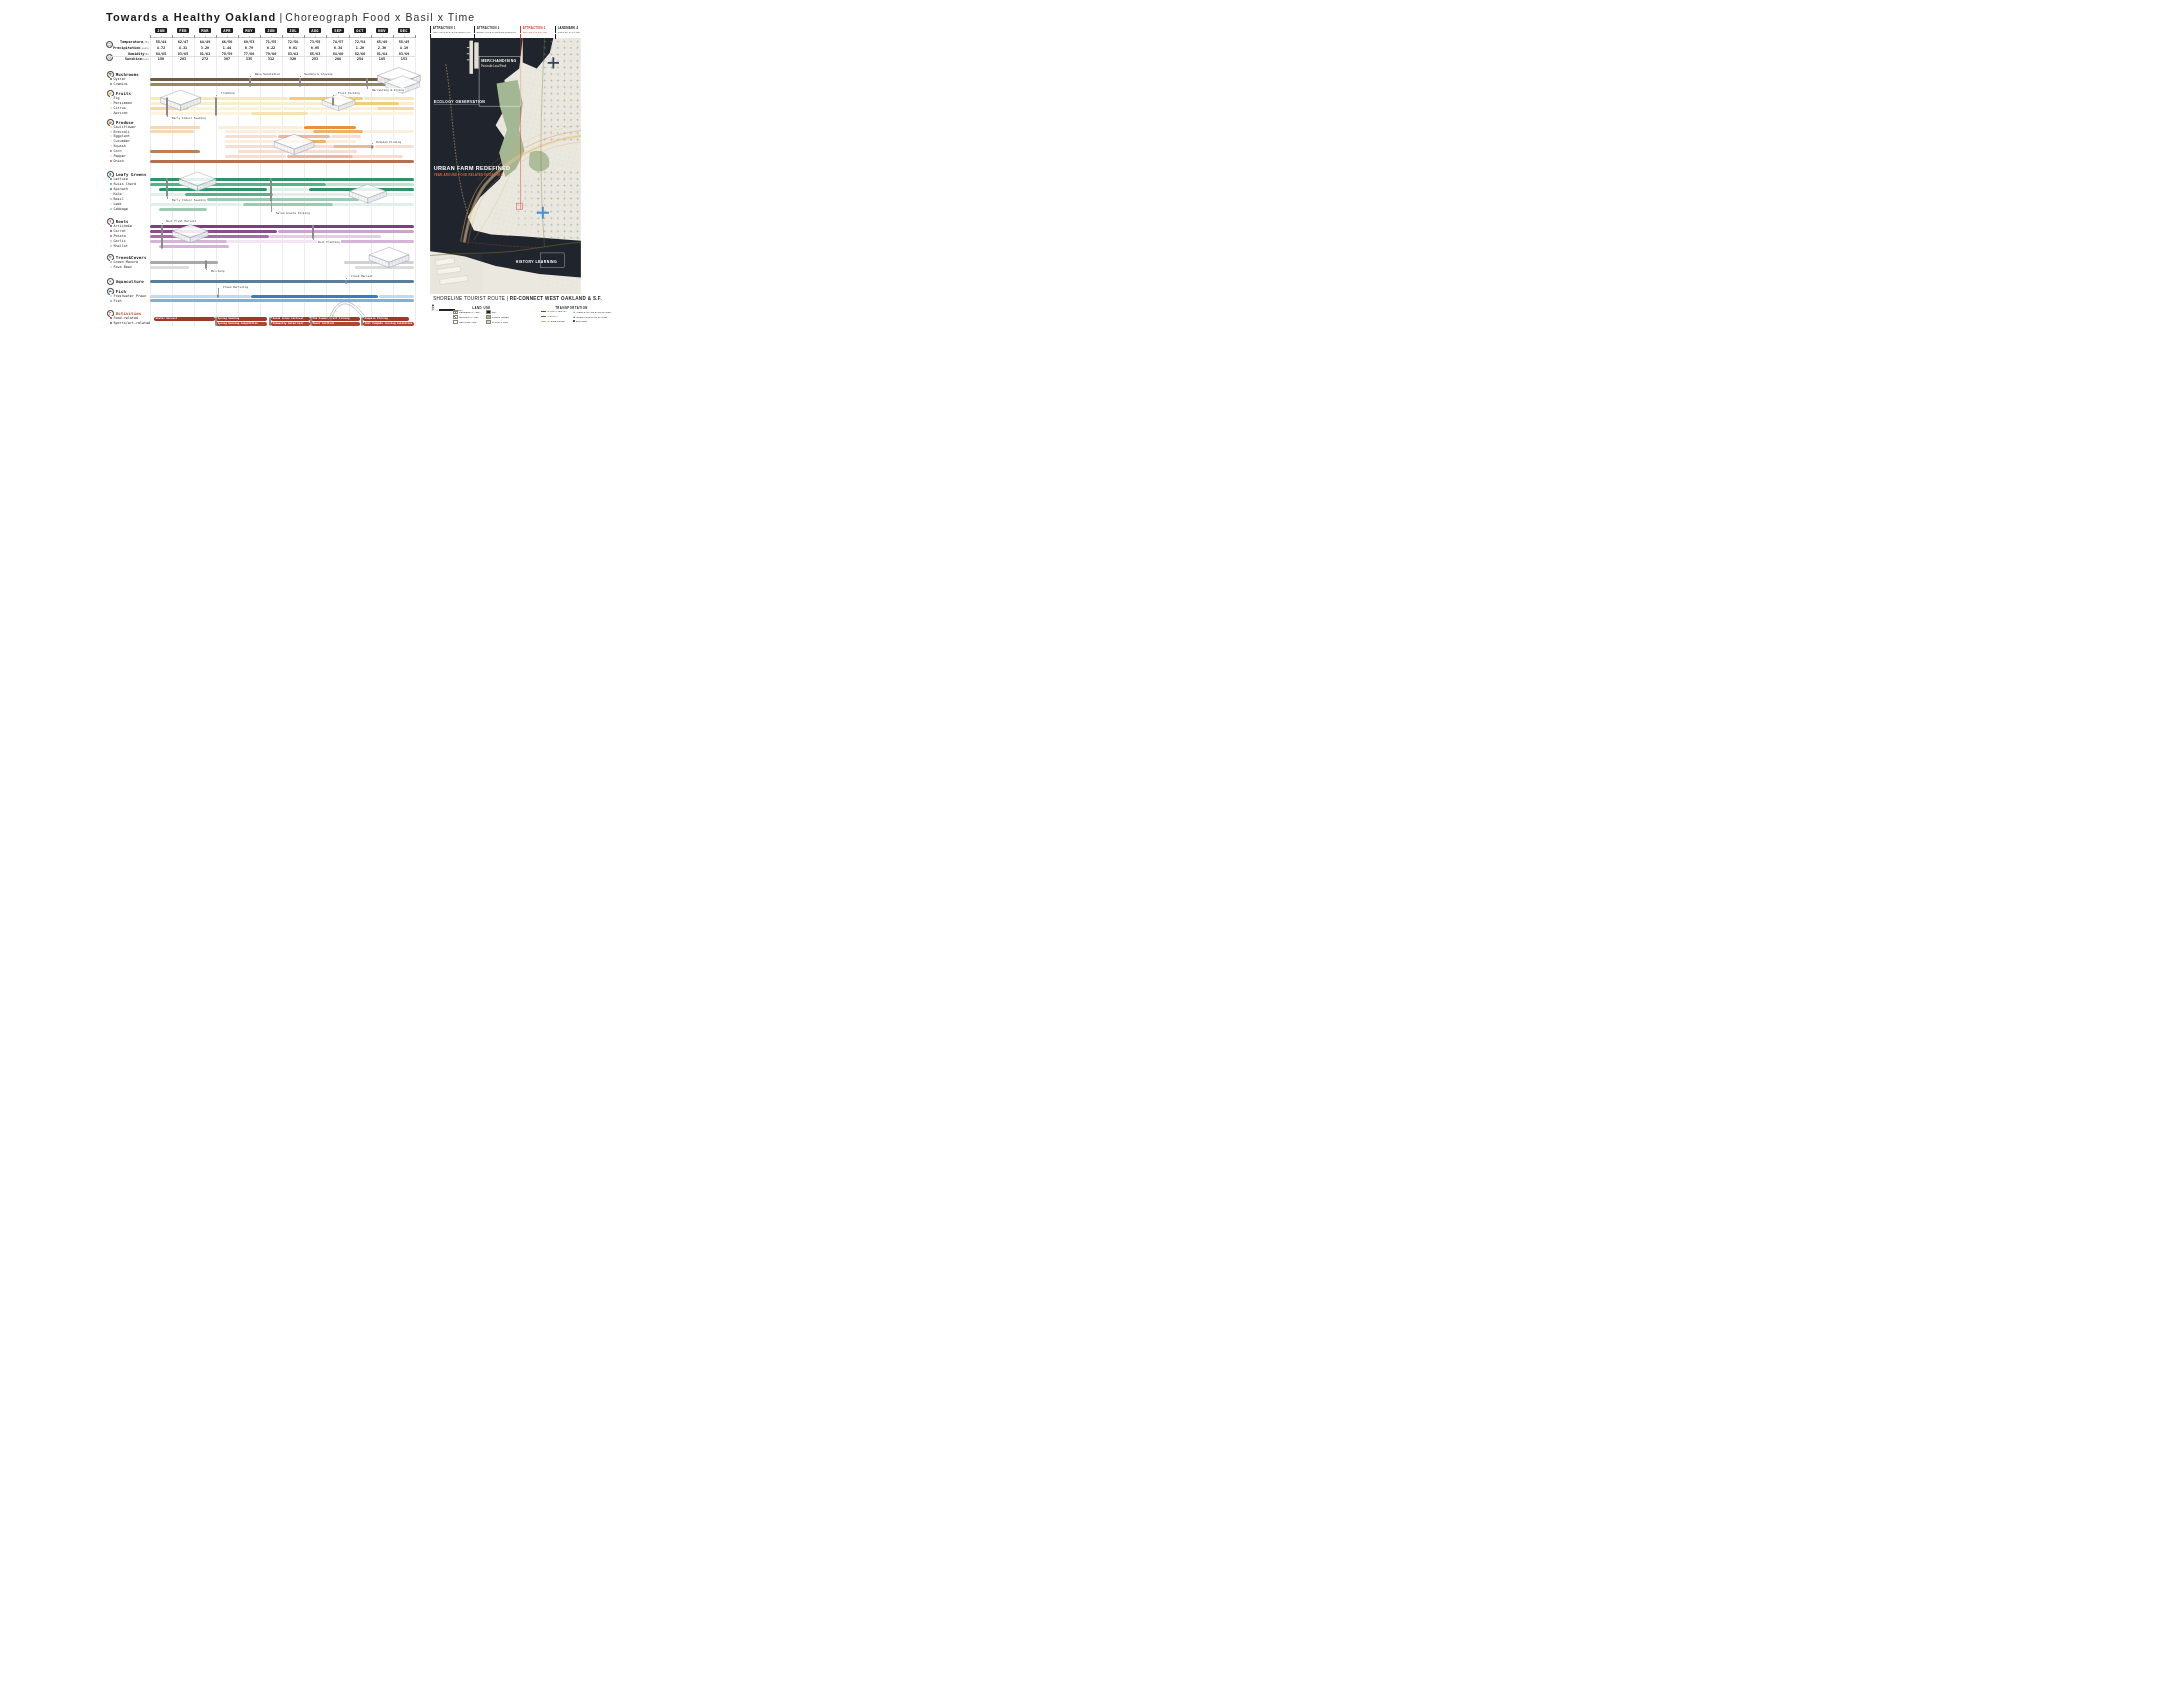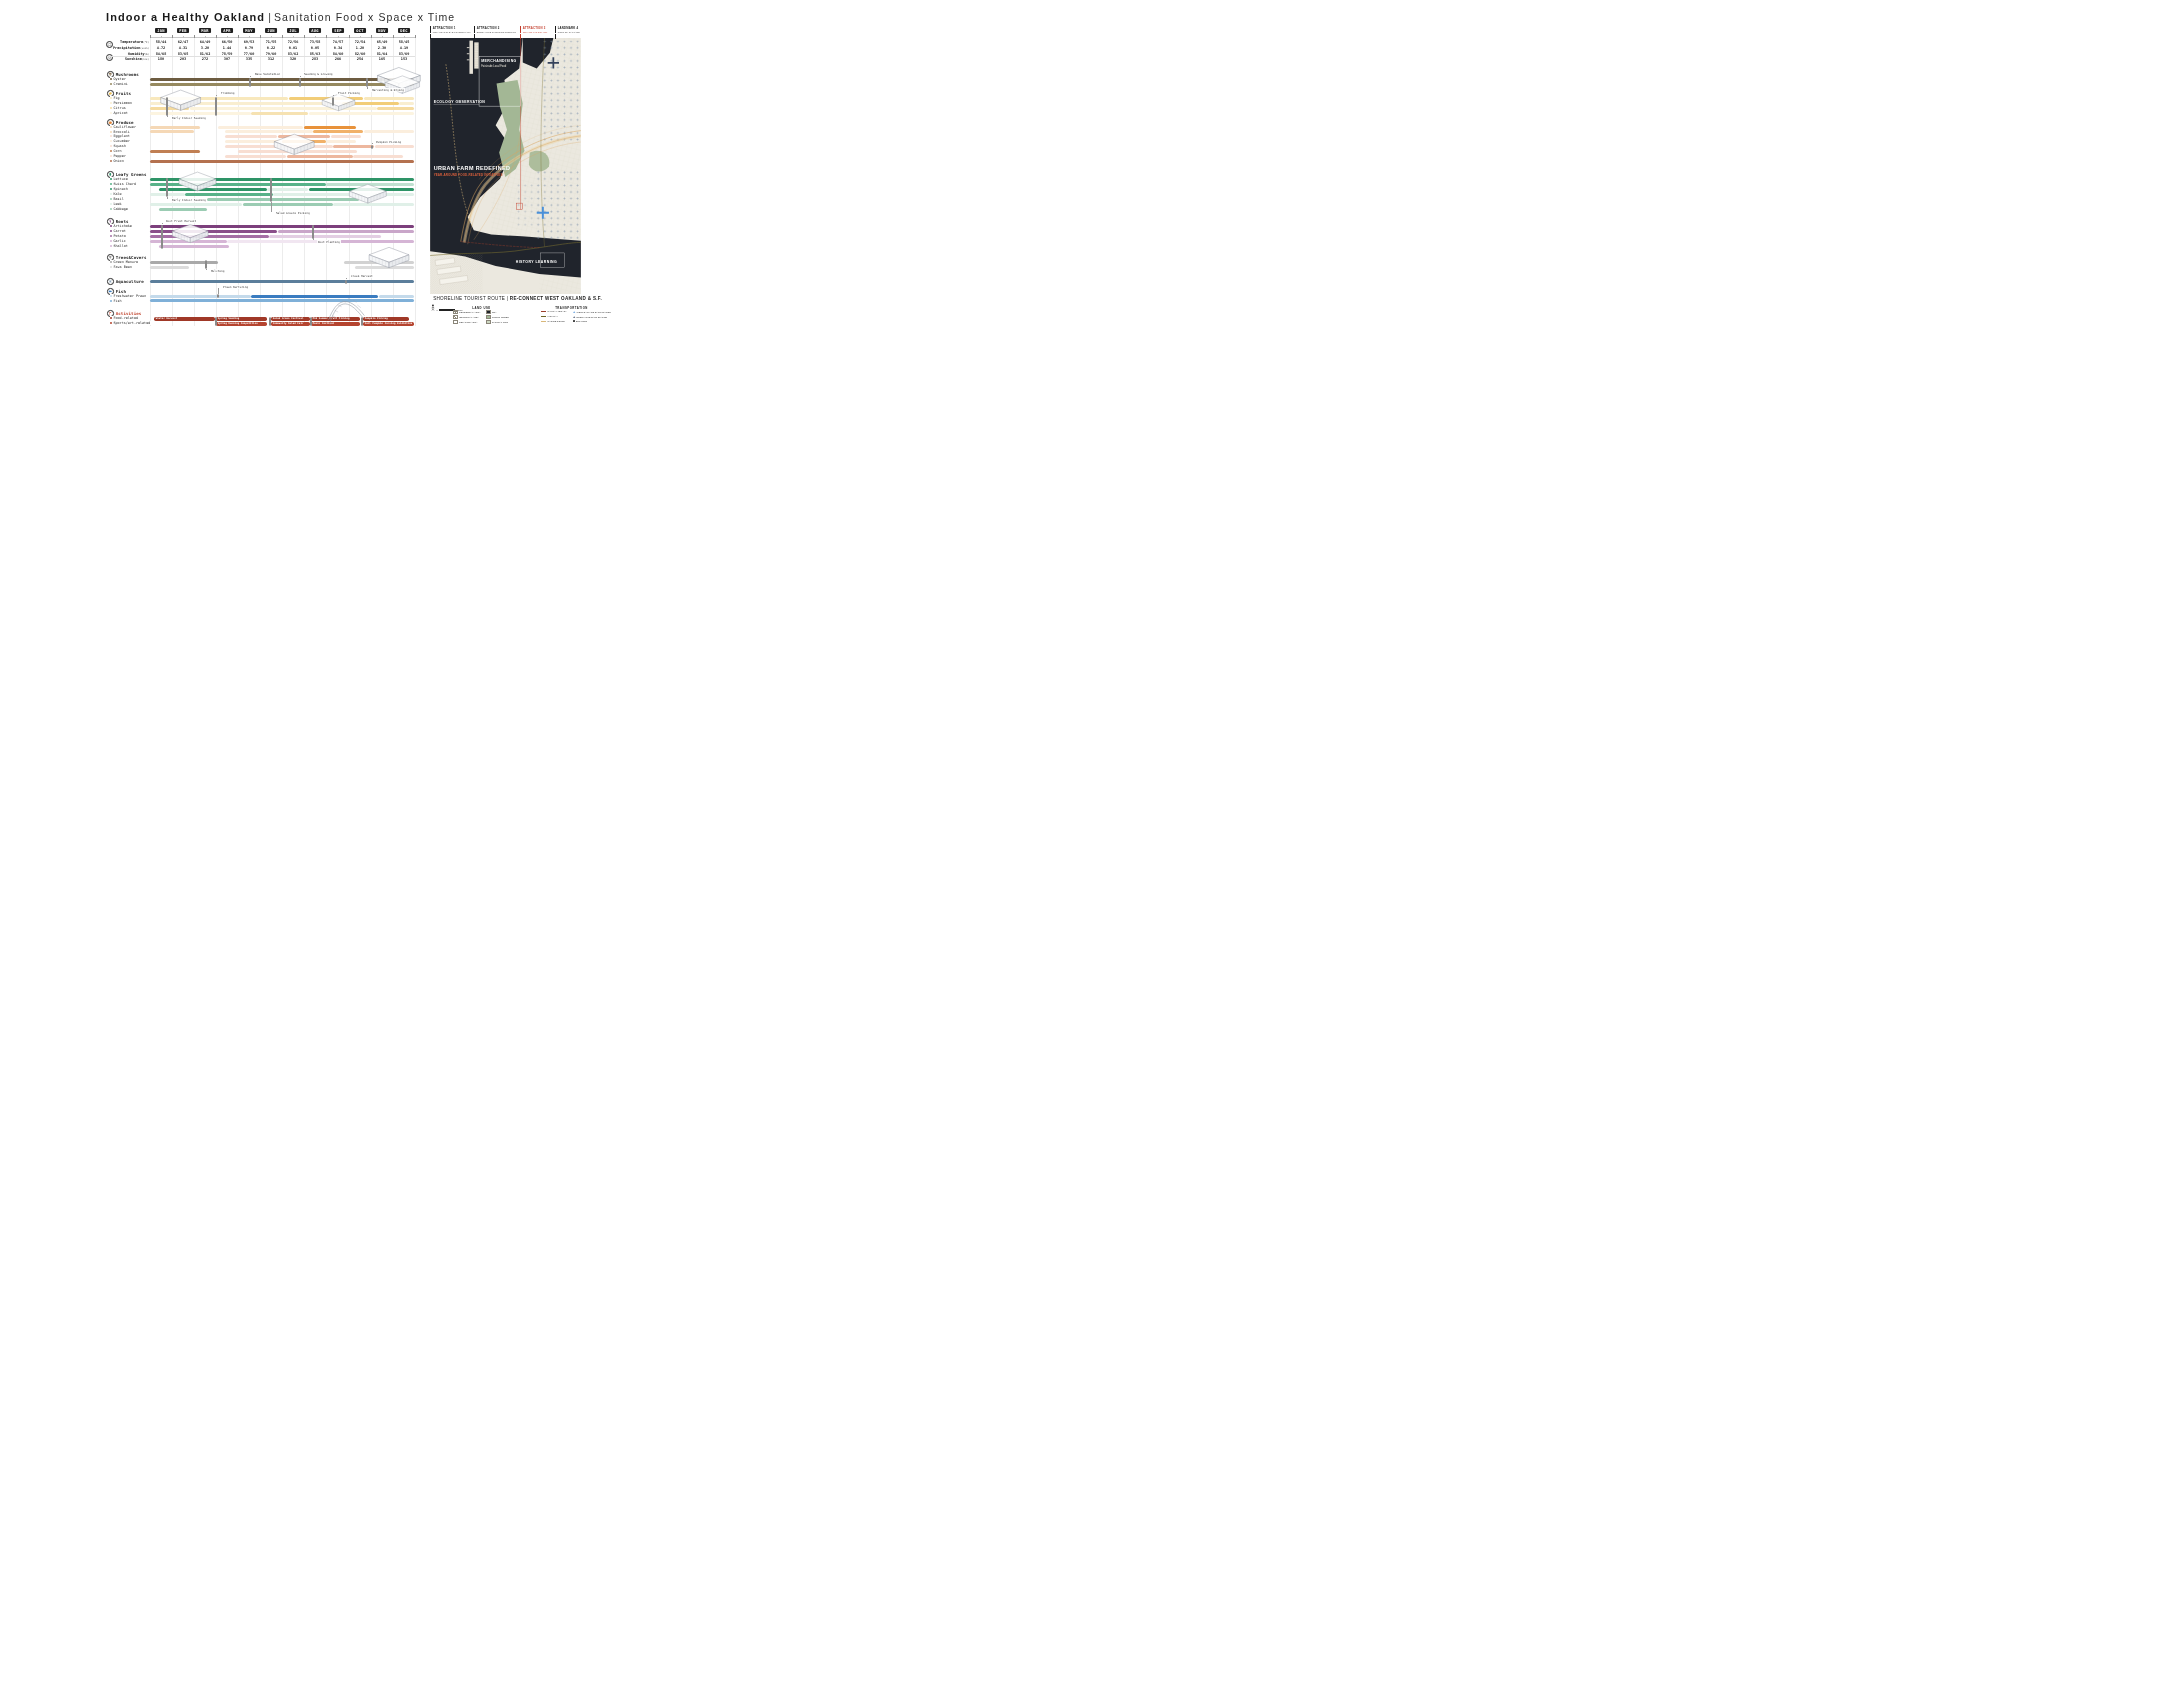--- a/index.html
+++ b/index.html
@@ -59,21 +59,21 @@
 .lg-label{font-family:"Liberation Sans",sans-serif;font-size:2.1px;letter-spacing:0.1px;color:#222;white-space:nowrap}
 #map-scale{position:absolute;left:431px;top:304px;display:flex;align-items:flex-end;gap:1.7px;font-family:"Liberation Sans",sans-serif;font-size:2.2px;color:#222}
 .scalebar{width:15.7px;height:1.3px;background:repeating-linear-gradient(90deg,#222 0 3.9px,#fff 3.9px 7.9px);border:0.2px solid #222;margin-bottom:0.4px}
 </style>
 </head>
 <body>
 
 <div id="canvas">
 
   <div id="title-row">
-    <span class="t-main">Indoor a Healthy Oakland</span><span class="t-sep">|</span><span class="t-sub">Sanitation Food x Space x Time</span>
+    <span class="t-main">Towards a Healthy Oakland</span><span class="t-sep">|</span><span class="t-sub">Choreograph Food x Basil x Time</span>
   </div>
 
   <div id="chart-layer">
       <div class="vgrid" style="left: 150px;"></div>
       <div class="vgrid" style="left: 172px;"></div>
       <div class="vgrid" style="left: 194px;"></div>
       <div class="vgrid" style="left: 216px;"></div>
       <div class="vgrid" style="left: 238px;"></div>
       <div class="vgrid" style="left: 260px;"></div>
       <div class="vgrid" style="left: 282px;"></div>

